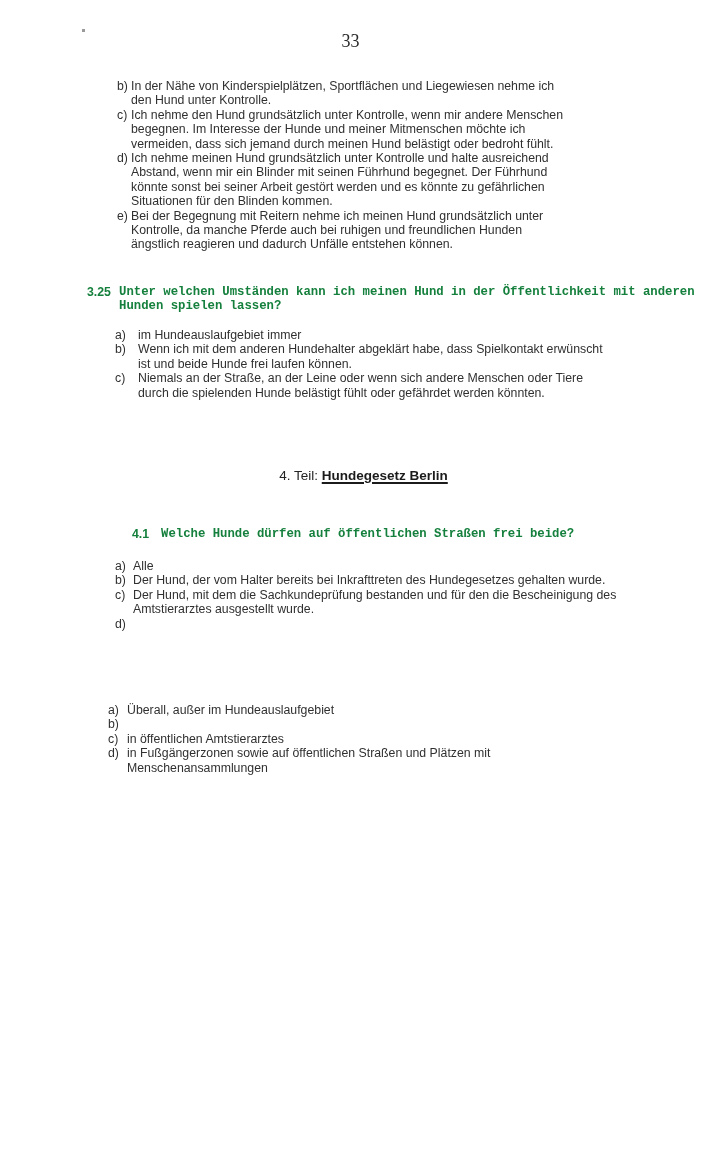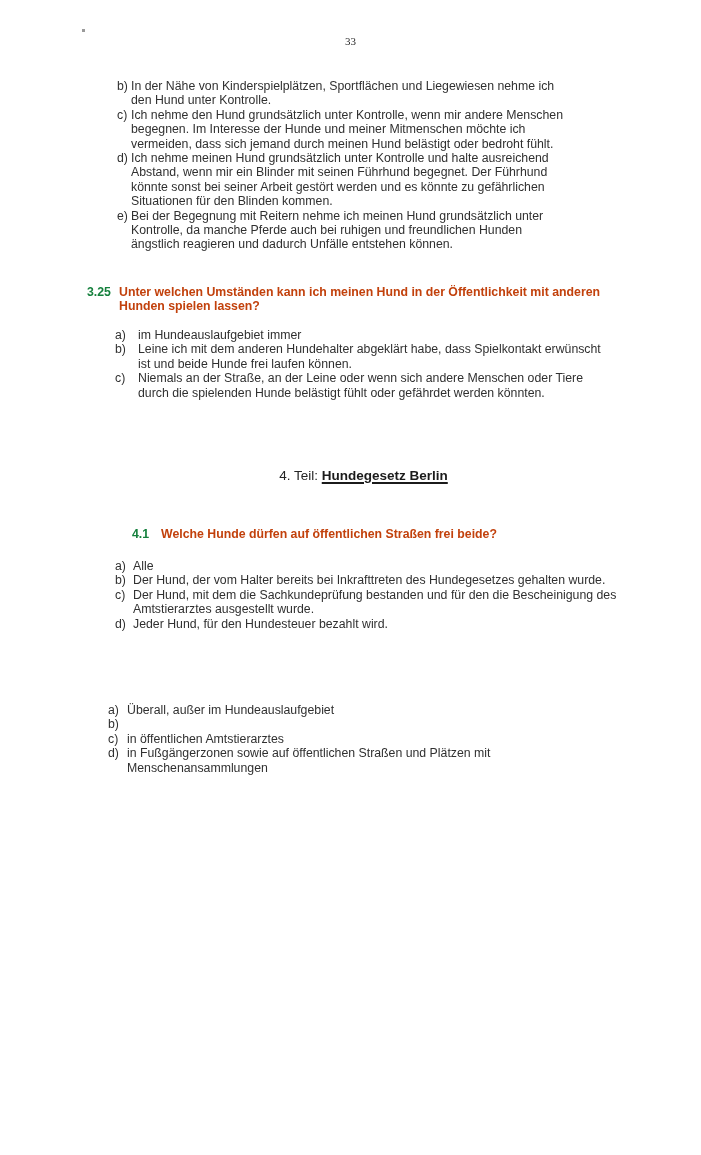--- a/index.html
+++ b/index.html
@@ -18,21 +18,21 @@
     color: #303030;
     overflow: hidden;
   }
   .page-number {
     position: absolute;
     top: 34px;
     left: 0;
     width: 100%;
     text-align: center;
     font-family: "Liberation Serif", "DejaVu Serif", serif;
-    font-size: 11px;
+    font-size: 18px;
     color: #2a2a2a;
   }
   .speck {
     position: absolute;
     top: 29px;
     left: 82px;
     width: 3px;
     height: 3px;
     background: #9a9a9a;
   }
@@ -40,21 +40,21 @@
   .row { display: flex; align-items: flex-start; }
   .lbl { flex: 0 0 auto; }
   .txt { white-space: pre-line; }
   .w14 { width: 14px; }
   .w18 { width: 18px; }
   .w19 { width: 19px; }
   .w23 { width: 23px; }
   .qnum { flex: 0 0 auto; font-weight: bold; color: #15803d; }
   .qnum-325 { width: 32px; }
   .qnum-4 { width: 29px; margin-left: 48px; }
-  .qtext { font-weight: bold; color: #c2410c; white-space: pre-line; }
+  .qtext { font-weight: bold; color: #15803d; white-space: pre-line; font-family: Liberation Mono, monospace; }
   #block-continued { top: 79px; left: 117px; }
   #q325 { top: 285px; left: 87px; }
   #q325-answers { top: 328px; left: 115px; }
   #part-heading {
     top: 469px;
     left: 0;
     width: 701px;
     text-align: center;
     padding-left: 26px;
     box-sizing: border-box;
@@ -115,21 +115,21 @@
 Hunden spielen lassen?</span>
   </section>
 
   <section class="abs" id="q325-answers">
     <div class="row">
       <span class="lbl w23">a)</span>
       <span class="txt">im Hundeauslaufgebiet immer</span>
     </div>
     <div class="row">
       <span class="lbl w23">b)</span>
-      <span class="txt">Leine ich mit dem anderen Hundehalter abgeklärt habe, dass Spielkontakt erwünscht
+      <span class="txt">Wenn ich mit dem anderen Hundehalter abgeklärt habe, dass Spielkontakt erwünscht
 ist und beide Hunde frei laufen können.</span>
     </div>
     <div class="row">
       <span class="lbl w23">c)</span>
       <span class="txt">Niemals an der Straße, an der Leine oder wenn sich andere Menschen oder Tiere
 durch die spielenden Hunde belästigt fühlt oder gefährdet werden könnten.</span>
     </div>
   </section>
 
   <div class="abs" id="part-heading">
@@ -150,21 +150,20 @@
       <span class="lbl w18">b)</span>
       <span class="txt">Der Hund, der vom Halter bereits bei Inkrafttreten des Hundegesetzes gehalten wurde.</span>
     </div>
     <div class="row">
       <span class="lbl w18">c)</span>
       <span class="txt">Der Hund, mit dem die Sachkundeprüfung bestanden und für den die Bescheinigung des
 Amtstierarztes ausgestellt wurde.</span>
     </div>
     <div class="row">
       <span class="lbl w18">d)</span>
-      <span class="txt">Jeder Hund, für den Hundesteuer bezahlt wird.</span>
     </div>
   </section>
 
 
   <section class="abs" id="q42-answers">
     <div class="row">
       <span class="lbl w19">a)</span>
       <span class="txt">Überall, außer im Hundeauslaufgebiet</span>
     </div>
     <div class="row">

